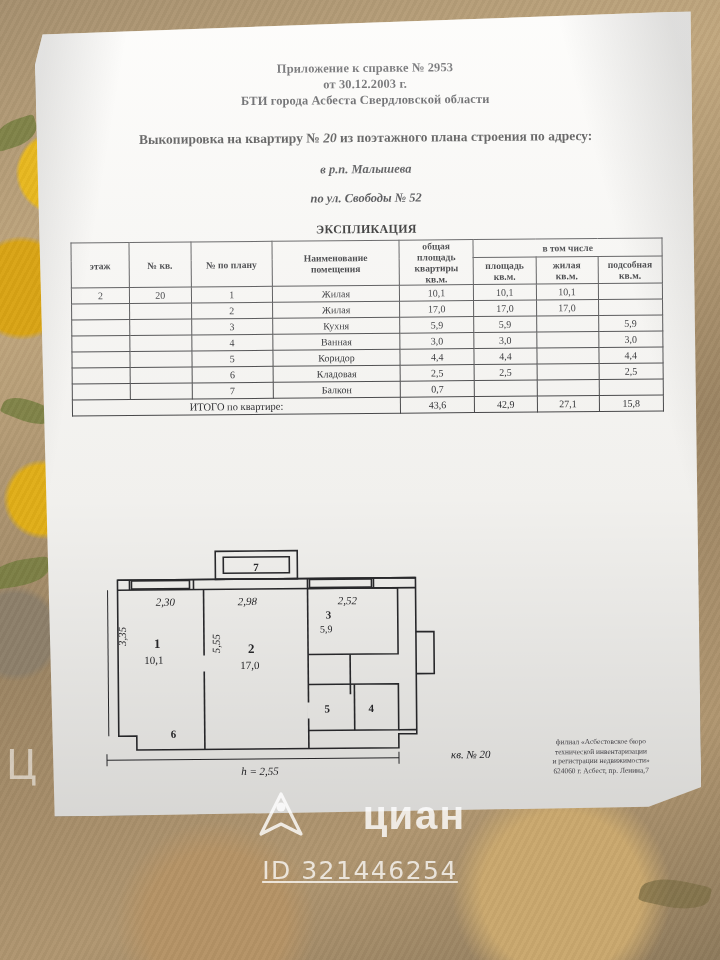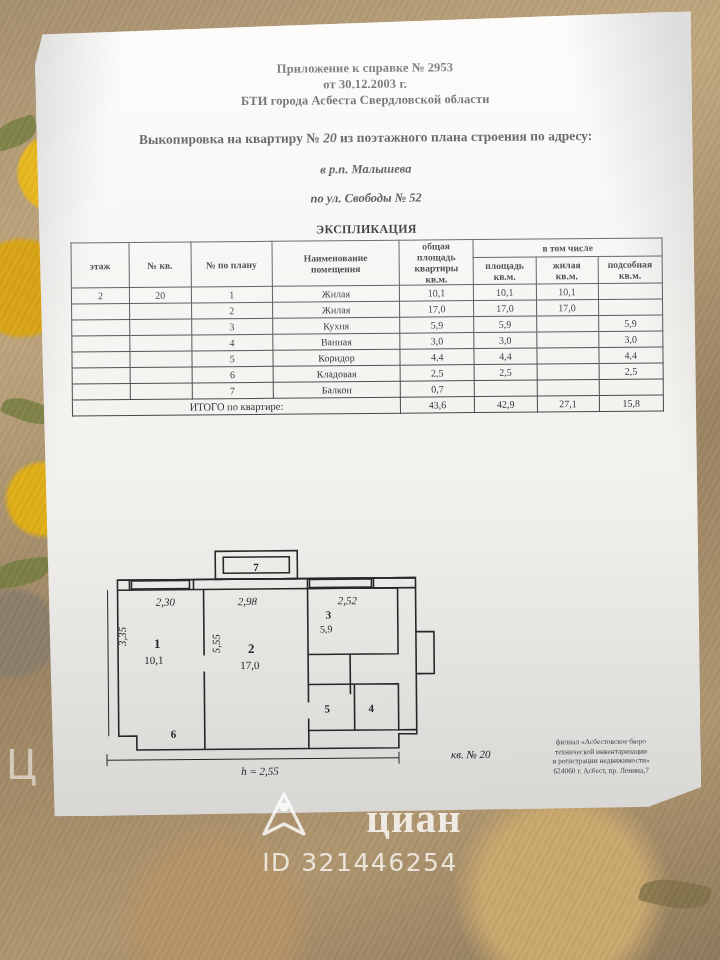--- a/index.html
+++ b/index.html
@@ -183,33 +183,34 @@
     pointer-events: none;
   }
   .wm-logo {
     display: inline-block;
     vertical-align: middle;
     margin-right: 10px;
   }
   .wm-word {
     display: inline-block;
     vertical-align: middle;
-    font-family: Liberation Serif, serif;
+    font-family: Liberation Mono, monospace;
     font-size: 41px;
     font-weight: bold;
     letter-spacing: 1px;
     color: rgba(255,255,255,0.80);
     margin-left: 42px;
   }
   .wm-id {
-    margin-top: 2px;
+    margin-top: 10px;
     font-family: "DejaVu Sans", sans-serif;
     font-size: 25px;
     letter-spacing: 1.5px;
     color: rgba(255,255,255,0.75);
+    text-decoration: underline;
   }
   .wm-u {
     position: absolute;
     left: 6px;
     top: 742px;
     font-family: "DejaVu Sans", sans-serif;
     font-size: 40px;
     color: rgba(255,255,255,0.55);
   }
 </style>

